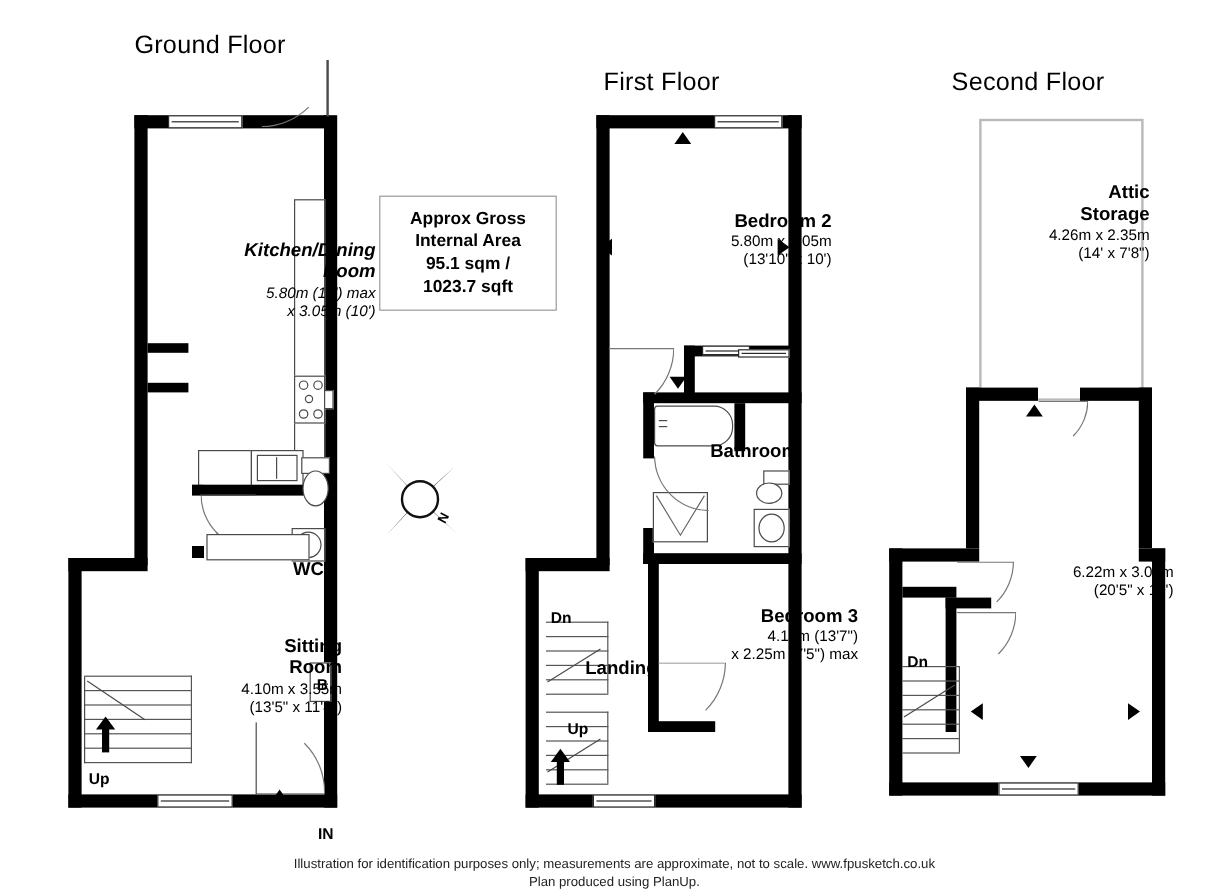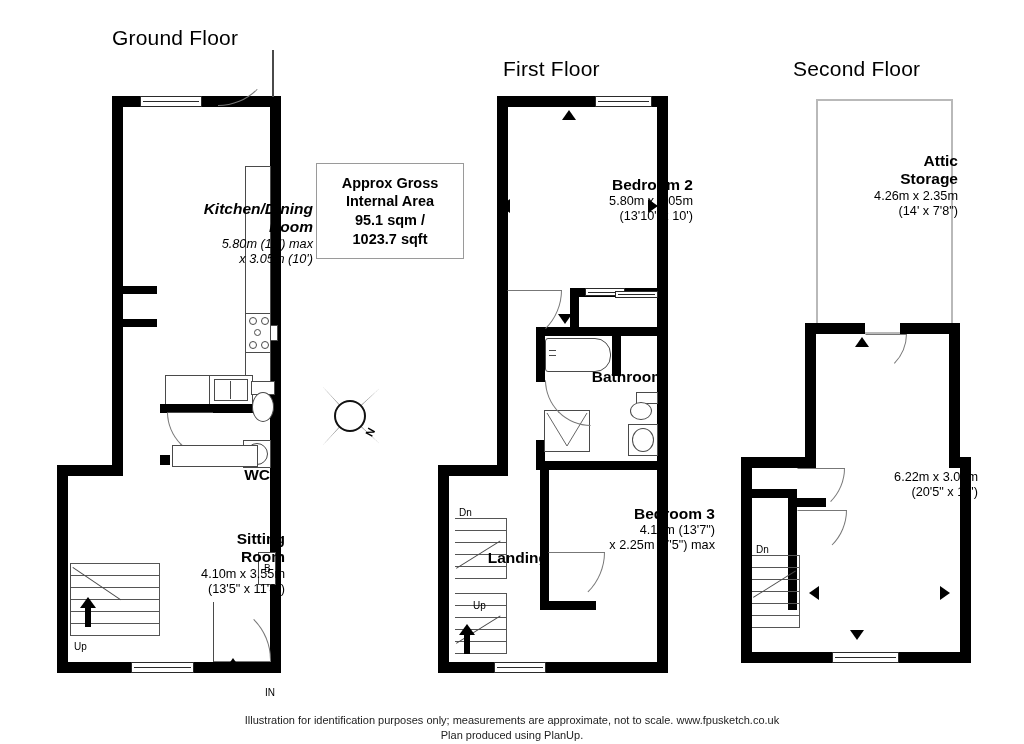--- a/index.html
+++ b/index.html
@@ -20,21 +20,21 @@
   .swing{position:absolute;border:1px solid #777;border-radius:50%;box-sizing:border-box;}
   .tri{position:absolute;width:0;height:0;}
   .tri.up{border-left:7px solid transparent;border-right:7px solid transparent;border-bottom:10px solid #000;}
   .tri.dn{border-left:7px solid transparent;border-right:7px solid transparent;border-top:10px solid #000;}
   .tri.lt{border-top:7px solid transparent;border-bottom:7px solid transparent;border-right:10px solid #000;}
   .tri.rt{border-top:7px solid transparent;border-bottom:7px solid transparent;border-left:10px solid #000;}
   .arrow{position:absolute;}
   .arrow .shaft{position:absolute;left:5px;top:8px;width:6px;height:22px;background:#000;}
   .arrow .head{position:absolute;left:0;top:0;width:0;height:0;
       border-left:8px solid transparent;border-right:8px solid transparent;border-bottom:11px solid #000;}
-  .tinytxt{position:absolute;font-size:10px;font-weight:normal;white-space:nowrap;}
+  .tinytxt{position:absolute;font-size:13px;font-weight:bold;white-space:nowrap;}
   .areabox{position:absolute;border:1px solid #9a9a9a;background:#fff;box-sizing:border-box;
            display:flex;align-items:center;justify-content:center;}
   .areabox div{text-align:center;font-weight:bold;font-size:14.5px;line-height:1.28;}
   .footer{position:absolute;width:100%;text-align:center;font-size:11px;line-height:1.35;color:#222;}
   .stairbox{position:absolute;}
   .stairbox .tread{position:absolute;left:0;right:0;height:1px;background:#555;}
   .stairbox .rail{position:absolute;width:1px;background:#555;}
   .compass{position:absolute;}
   .nlab{position:absolute;font-size:11px;font-weight:bold;transform:rotate(-62deg);}
 </style>

